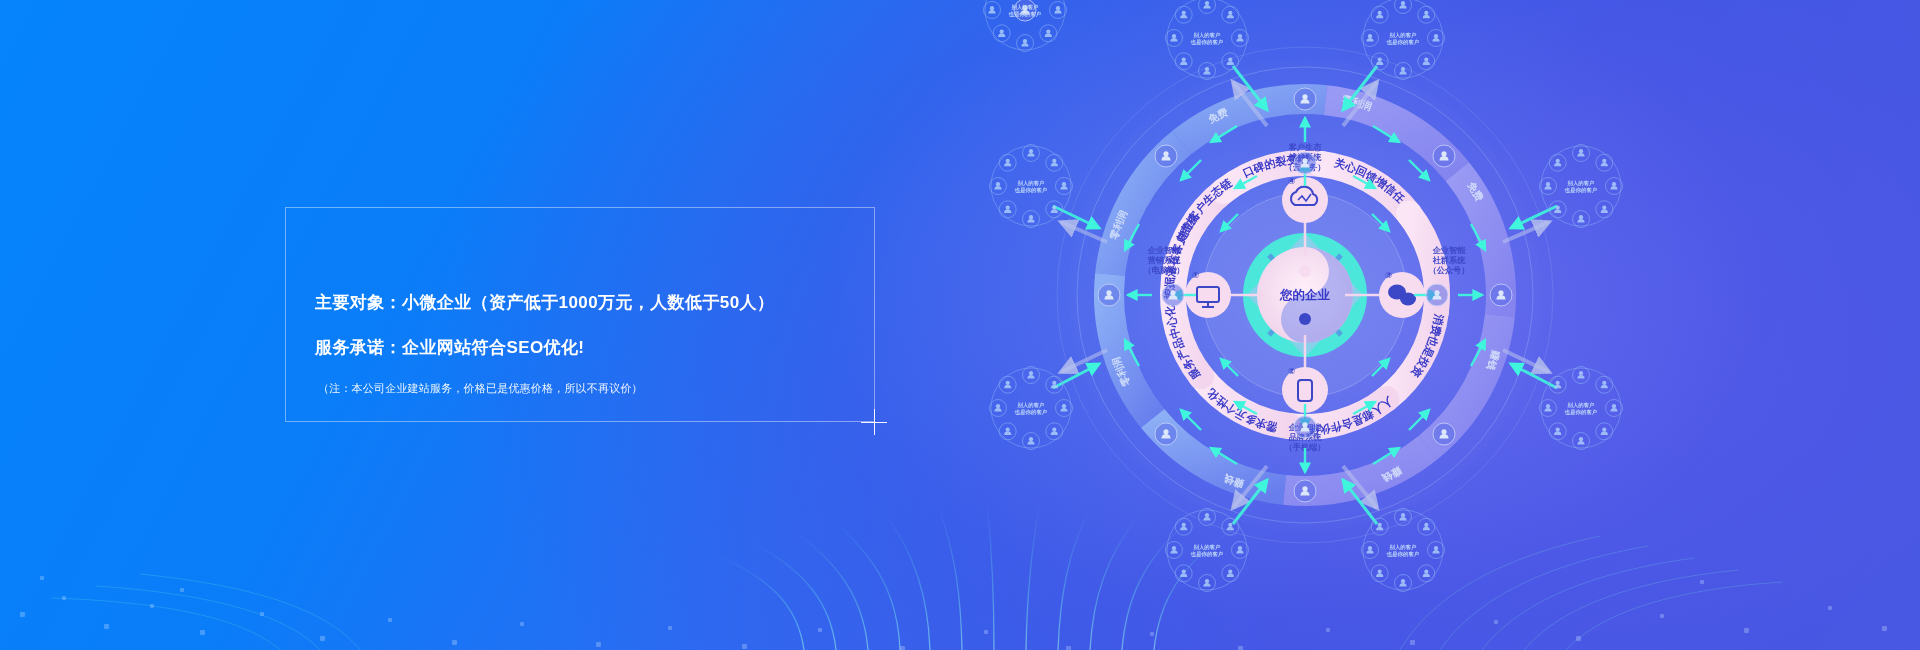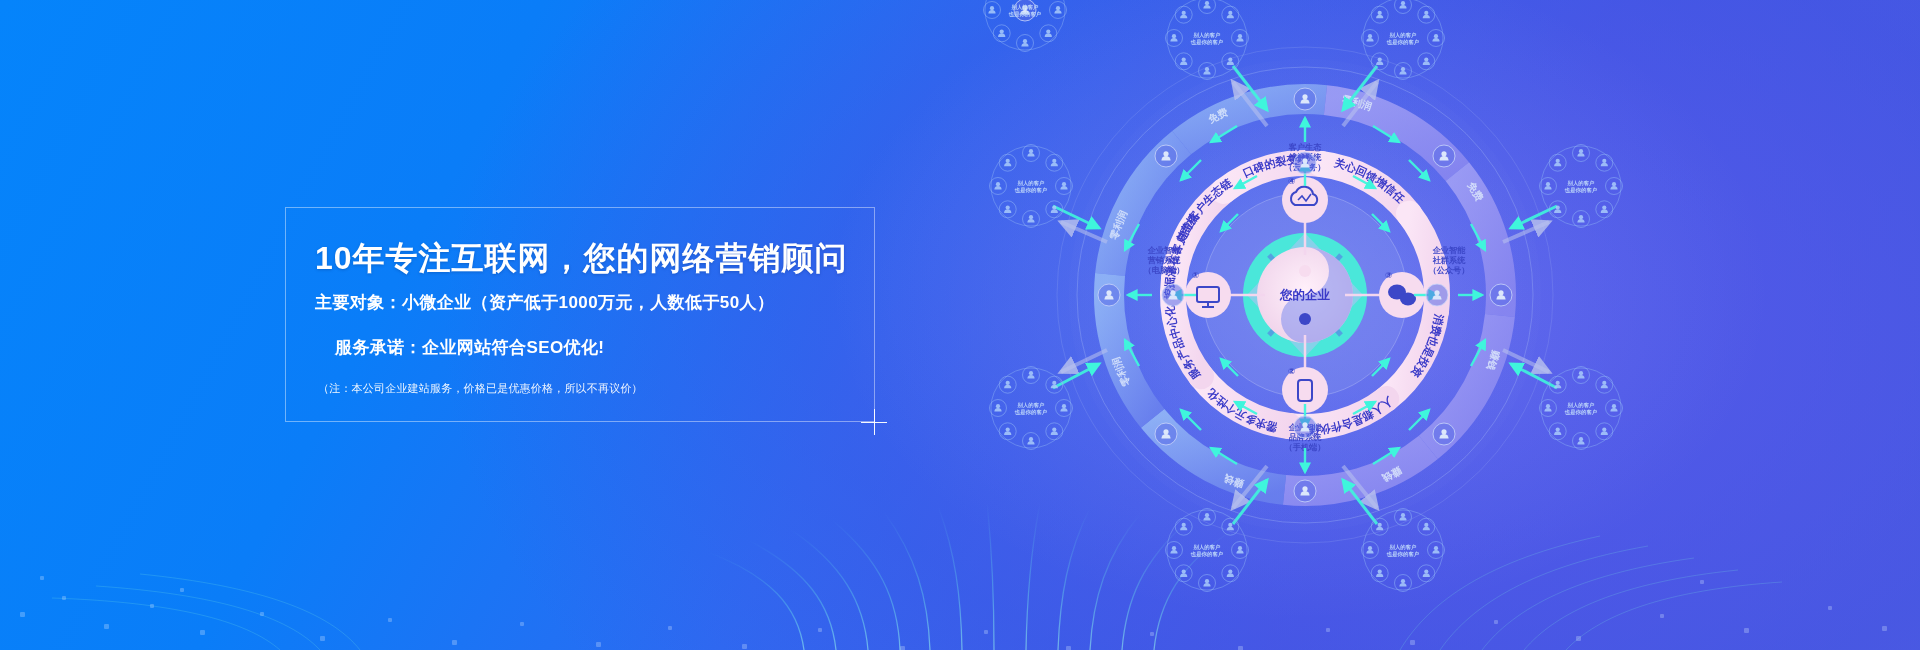--- a/index.html
+++ b/index.html
@@ -35,21 +35,21 @@
     font-size:32px; font-weight:bold; color:#ffffff;
     letter-spacing:1px; white-space:nowrap;
     text-shadow:0 1px 3px rgba(0,30,90,.25);
   }
   .subline{
     position:absolute; left:315px;
     font-size:17px; font-weight:bold; color:#ffffff;
     letter-spacing:.4px; white-space:nowrap;
   }
   .subline.l1{ top:291px;text-align:center; }
-  .subline.l2{ top:336px;margin-left:20px; }
+  .subline.l2{ top:336px; }
   .note{
     position:absolute; left:318px; top:381px;
     font-size:11px; color:rgba(255,255,255,.93);
     letter-spacing:.2px; white-space:nowrap;
   }
 
   
   .crosshair{ position:absolute; left:874px; top:422px; width:0; height:0; }
   .crosshair i{ position:absolute; background:rgba(255,255,255,.95); display:block; }
   .crosshair i.h{ left:-13px; top:-0.5px; width:26px; height:1.4px; }
@@ -135,21 +135,20 @@
       <rect x="1828" y="606" width="4" height="4" rx="1"></rect>
       <rect x="1882" y="626" width="5" height="5" rx="1"></rect>
       <rect x="40" y="576" width="4" height="4" rx="1"></rect>
       <rect x="180" y="588" width="4" height="4" rx="1"></rect>
       <rect x="1700" y="580" width="4" height="4" rx="1"></rect>
     </g>
   </svg>
 
   <div class="panel"></div>
 
-  <div class="headline">10年专注互联网，您的网络营销顾问</div>
   <div class="subline l1">主要对象：小微企业（资产低于1000万元，人数低于50人）</div>
   <div class="subline l2">服务承诺：企业网站符合SEO优化!</div>
   <div class="note">（注：本公司企业建站服务，价格已是优惠价格，所以不再议价）</div>
 
   <div class="crosshair">
     <i class="h"></i>
       <i class="v"></i>
   </div>
 
   <div id="diagram">

